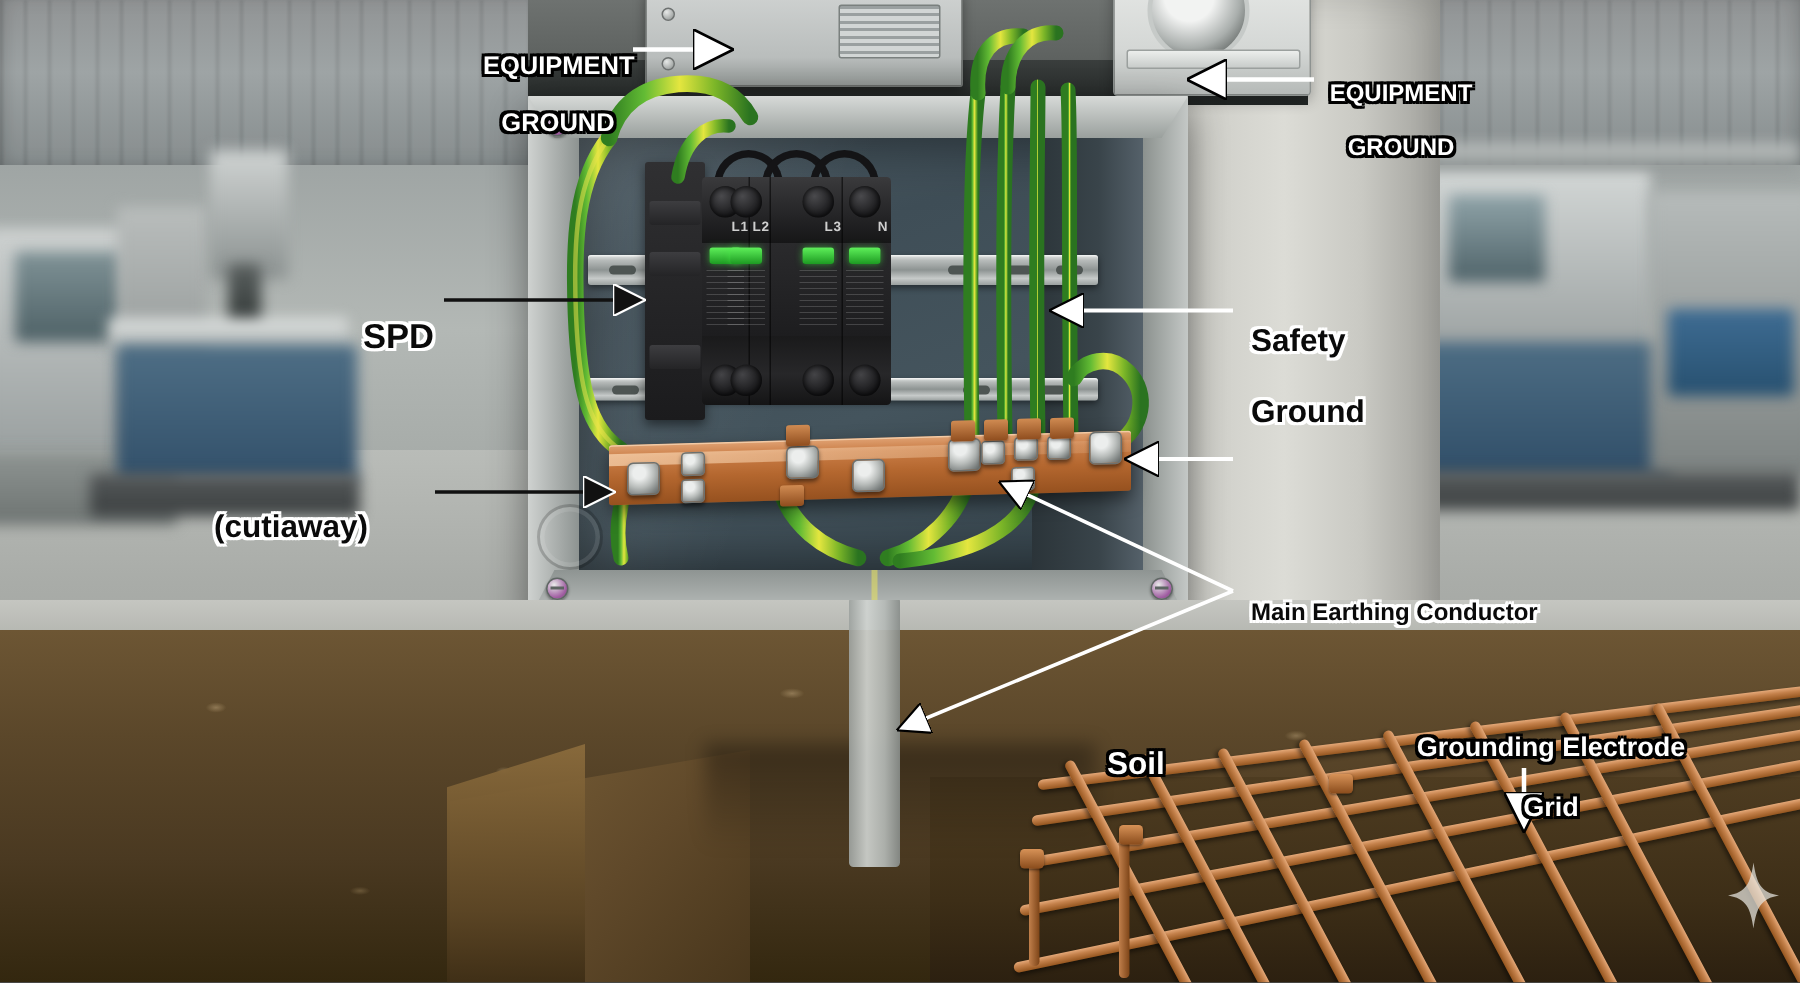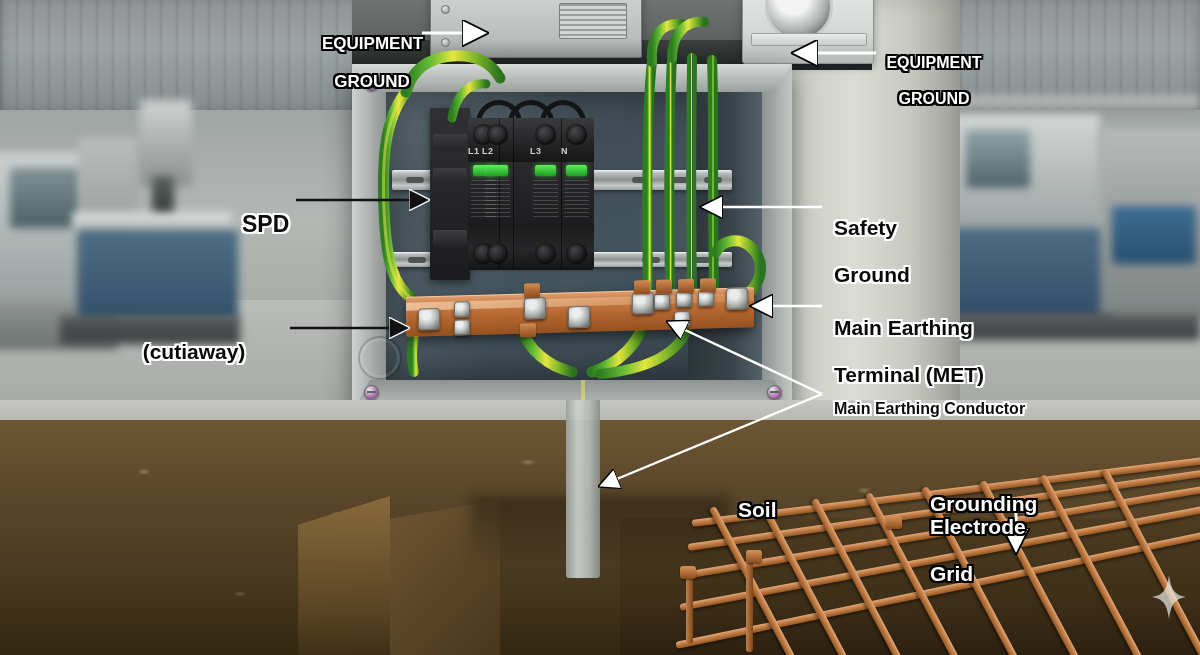--- a/index.html
+++ b/index.html
@@ -91,21 +91,21 @@
   .spd-bot{position:absolute;left:0;bottom:0;width:126px;height:46px;
     background:linear-gradient(180deg,#1a1a1b 0%,#272729 55%,#141415 100%);border-radius:0 0 3px 3px;}
   .spd-mid{position:absolute;left:0;top:44px;width:126px;height:62px;
     background:linear-gradient(180deg,#2a2a2c 0%,#1d1d1f 100%);}
   .spd-red{position:absolute;left:0;top:106px;width:126px;height:10px;
     background:linear-gradient(180deg,#d8352a,#9d1f17);}
   .spd-col{position:absolute;top:0;width:31px;height:152px;border-right:1px solid rgba(0,0,0,.55);}
   .spd-term{position:absolute;top:6px;left:5px;width:21px;height:21px;border-radius:50%;
     background:radial-gradient(circle at 38% 32%,#4a4a4d,#18181a 72%);
     box-shadow:inset 0 0 4px rgba(0,0,0,.9);}
-  .spd-lbl{position:absolute;top:28px;left:0;width:31px;text-align:left;
+  .spd-lbl{position:absolute;top:28px;left:0;width:31px;text-align:right;
     color:#cfcfcf;font-size:9px;font-weight:bold;letter-spacing:.4px;}
   .spd-win{position:absolute;top:47px;left:5px;width:21px;height:11px;border-radius:2px;
     background:linear-gradient(180deg,#5ef05a,#1d9a22);box-shadow:0 0 5px rgba(70,240,70,.55);}
   .spd-print{position:absolute;top:62px;left:3px;width:25px;height:40px;
     background:repeating-linear-gradient(180deg,rgba(255,255,255,.30) 0 1px,transparent 1px 4px);
     opacity:.55;}
   .spd-bterm{position:absolute;bottom:6px;left:5px;width:21px;height:21px;border-radius:50%;
     background:radial-gradient(circle at 38% 32%,#444447,#141416 72%);
     box-shadow:inset 0 0 4px rgba(0,0,0,.9);}
   .spd-side{position:absolute;left:430px;top:108px;width:40px;height:172px;
@@ -469,34 +469,30 @@
 
   <div class="lbl lbl-black" style="left:94px;top:316px;font-size:21px;text-align:center;width:200px;">
     <div>(cutiaway)</div>
   </div>
 
   <div class="lbl lbl-black" style="left:834px;top:192px;font-size:21px;">
     <div>Safety</div>
     <div>Ground</div>
   </div>
 
-  <div class="lbl lbl-black" style="left:834px;top:292px;font-size:21px;">
-    <div>Main Earthing</div>
-    <div>Terminal (MET)</div>
-  </div>
 
   <div class="lbl lbl-black" style="left:834px;top:382px;font-size:16px;">
     <div>Main Earthing Conductor</div>
   </div>
 
   <div class="lbl lbl-white" style="left:738px;top:474px;font-size:21px;">
     <div>Soil</div>
   </div>
 
-  <div class="lbl lbl-white" style="left:930px;top:468px;font-size:21px;width:208px;">
+  <div class="lbl lbl-white" style="left:930px;top:468px;font-size:18px;text-align:center;width:208px;">
     <div>Grounding Electrode</div>
     <div>Grid</div>
   </div>
 
   <svg class="sparkle" viewBox="0 0 34 44">
     <path d="M17,0 C19,14 22,20 34,22 C22,24 19,30 17,44 C15,30 12,24 0,22 C12,20 15,14 17,0 z" fill="#e8e6e0" opacity=".85"></path>
   </svg>
 
 </div>
 

